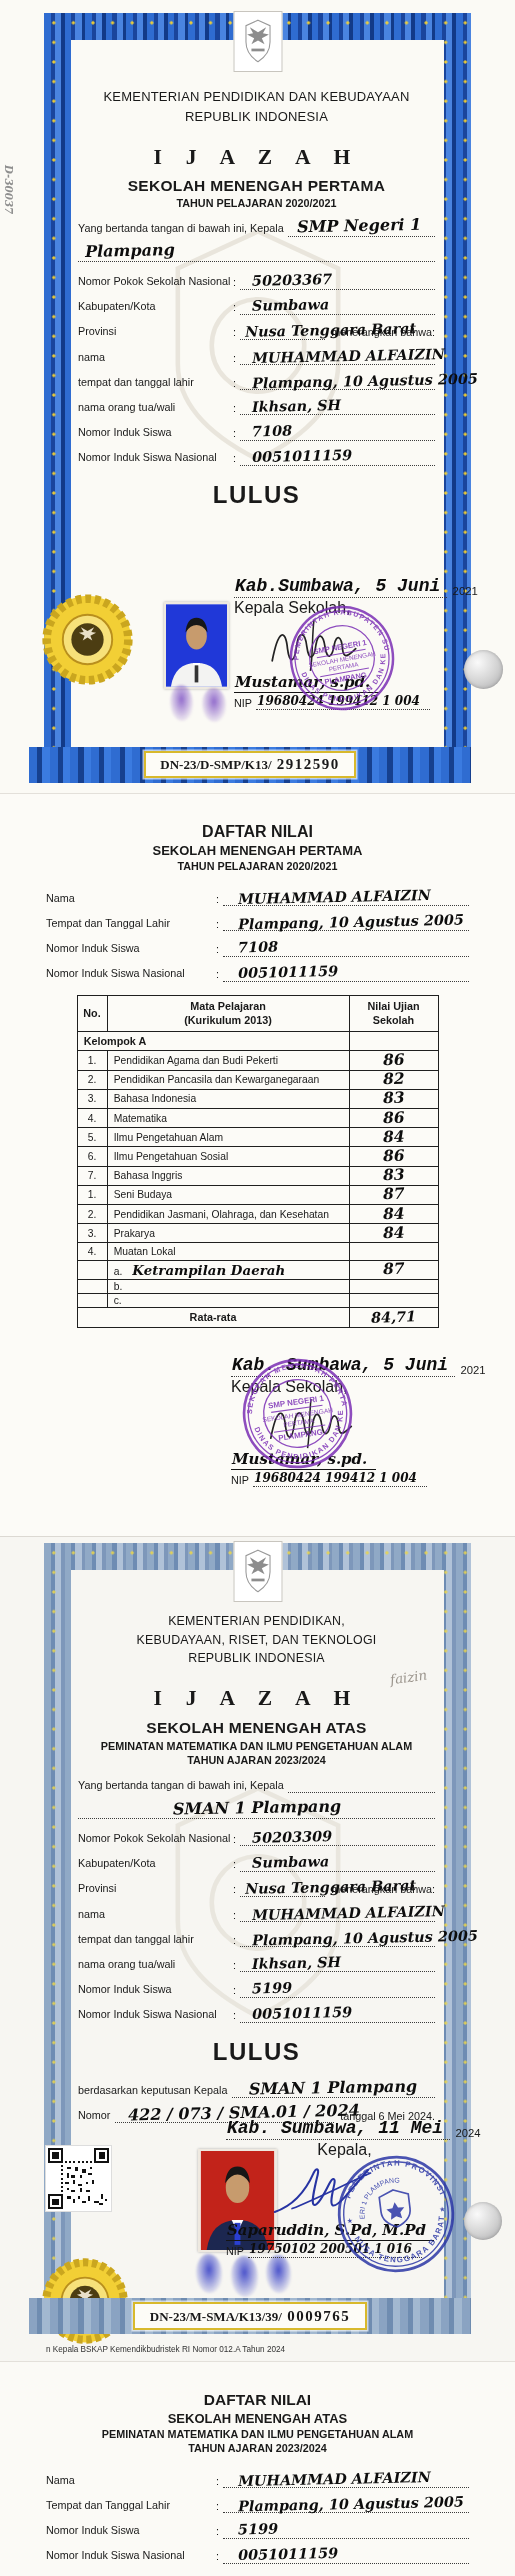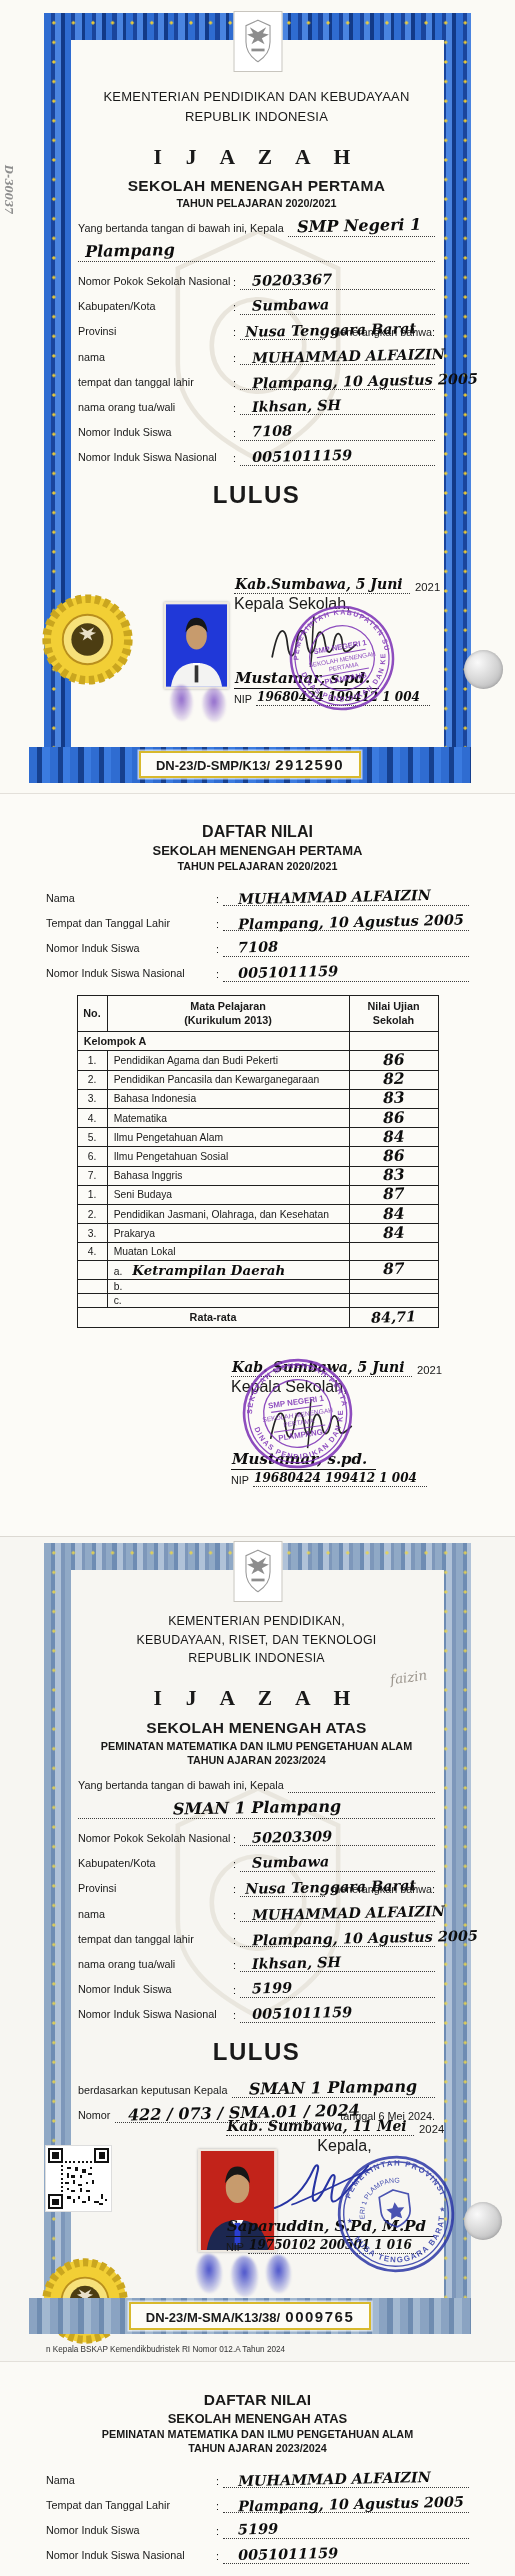--- a/index.html
+++ b/index.html
@@ -64,42 +64,42 @@
   .fp.blue{background:radial-gradient(ellipse at 50% 40%, rgba(44,54,196,.85), rgba(44,54,196,.1) 72%);}
   .fp.purple{background:radial-gradient(ellipse at 50% 40%, rgba(110,60,190,.75), rgba(110,60,190,.08) 72%);}
 
   .gold{position:absolute;z-index:4;}
   .holo{position:absolute;border-radius:50%;background:radial-gradient(circle at 35% 32%,#fafafa,#d2d2d2 55%,#b9b9ba 82%);
     box-shadow:inset 0 0 3.6px rgba(0,0,0,.25);z-index:3;}
   .qr{position:absolute;z-index:4;background:#fff;padding:2.1px;border:0.5px solid #ddd;}
 
   .sig-block{position:absolute;z-index:5;}
   .sig-line1{display:flex;align-items:flex-end;}
-  .sig-hand{font-size:14px;border-bottom:1.3px dotted #3c3c3c;padding:0 7.2px 1px 1px;white-space:nowrap;}
+  .sig-hand{font-size:18px;border-bottom:1.3px dotted #3c3c3c;padding:0 7.2px 1px 1px;white-space:nowrap;font-family:Liberation Mono, monospace;}
   .sig-year{font-size:11.3px;padding:0 0 1.5px 5.2px;}
   .sig-role{font-size:16px;margin-top:1px;}
   .sig-svg{display:block;margin:0 0 0 28px;}
   .sig-name{font-size:15px;border-bottom:1.5px solid #141414;display:inline-block;padding:0 8.2px 0.5px 1px;white-space:nowrap;}
   .sig-nip{display:flex;align-items:flex-end;margin-top:1.5px;}
   .nip-label{font-size:10.8px;padding:0 4.1px 1px 0;}
   .nip-hand{font-size:12px;border-bottom:1.3px dotted #3c3c3c;padding:0 10.3px 1px 1px;white-space:nowrap;}
 
   .stamp{position:absolute;z-index:6;opacity:.85;}
   .stamp.purple{color:#7b2fb5;}
   .stamp.blue{color:#2c37a6;}
   .st-ring{fill:none;stroke:currentColor;stroke-width:5;}
   .st-ring.thin{stroke-width:2.5;}
   .st-arc{fill:currentColor;font-size:14px;letter-spacing:2.5px;font-weight:600;font-family:"Liberation Sans",sans-serif;}
   .st-l{fill:currentColor;font-size:12.5px;text-anchor:middle;font-family:"Liberation Sans",sans-serif;}
   .st-l.b{font-weight:700;font-size:15px;}
   .st-line{stroke:currentColor;stroke-width:2;}
 
   .serial-strip{position:absolute;left:29px;right:44px;bottom:10.3px;height:36px;z-index:4;
     display:flex;align-items:center;justify-content:center;
-    background:repeating-linear-gradient(90deg,#2f6cd1 0 8.2px,#16408f 8.2px 13.4px,#3b7be0 13.4px 20.6px);}
+    background:repeating-linear-gradient(90deg,#2f6cd1 0 8.2px,#16408f 8.2px 13.4px,#3b7be0 13.4px 20.6px);font-family:Liberation Serif, serif;}
   .d3 .serial-strip{bottom:27px;background:repeating-linear-gradient(90deg,#8aa3c2 0 8.2px,#6f8cb0 8.2px 13.4px,#a2b8d0 13.4px 20.6px);}
   .serial-box{background:#fdfcf7;border:2.1px double #d8b92c;padding:3.1px 14.4px;box-shadow:0 0 0 1.5px rgba(255,255,255,.65);}
   .serial-prefix{font-size:13px;font-weight:700;}
   .serial-no{font-size:15px;font-weight:700;letter-spacing:1.5px;padding-left:5.2px;}
   .footnote{position:absolute;left:46px;bottom:7.2px;font-size:8.2px;color:#333;z-index:4;}
 
   
   .dn-titles{padding-top:29px;text-align:center;}
   .dn-t1{font-size:16px;font-weight:700;}
   .dn-t2{font-size:13px;font-weight:700;margin-top:2.1px;}
@@ -688,21 +688,21 @@
     <path d="M105 62 l26 10 v26 q0 20 -26 30 q-26 -10 -26 -30 v-26 z" fill="none" stroke="currentColor" stroke-width="3"></path>
     <path d="M105 84 l5 10 11 1 -8 8 2 11 -10 -5 -10 5 2 -11 -8 -8 11 -1 z" fill="currentColor"></path>
     <text x="22" y="111" class="st-l">★</text>
       <text x="188" y="111" class="st-l">★</text>
   </svg>
 
   <div class="holo" style="right:13.4px;top:665px;width:38px;height:38px"></div>
 
   <div class="serial-strip">
     <div class="serial-box">
-      <span class="serial-prefix">DN-23/M-SMA/K13/38/</span><span class="serial-no">0009765</span>
+      <span class="serial-prefix">DN-23/M-SMA/K13/39/</span><span class="serial-no">0009765</span>
     </div>
   </div>
   <div class="footnote">n Kepala BSKAP Kemendikbudristek RI Nomor 012.A Tahun 2024</div>
 </div>
 
 <div class="doc d4">
   <div class="dn-titles">
     <div class="dn-t1" style="font-size:15.5px">DAFTAR NILAI</div>
     <div class="dn-t2">SEKOLAH MENENGAH ATAS</div>
     <div class="dn-t3">PEMINATAN MATEMATIKA DAN ILMU PENGETAHUAN ALAM</div>

